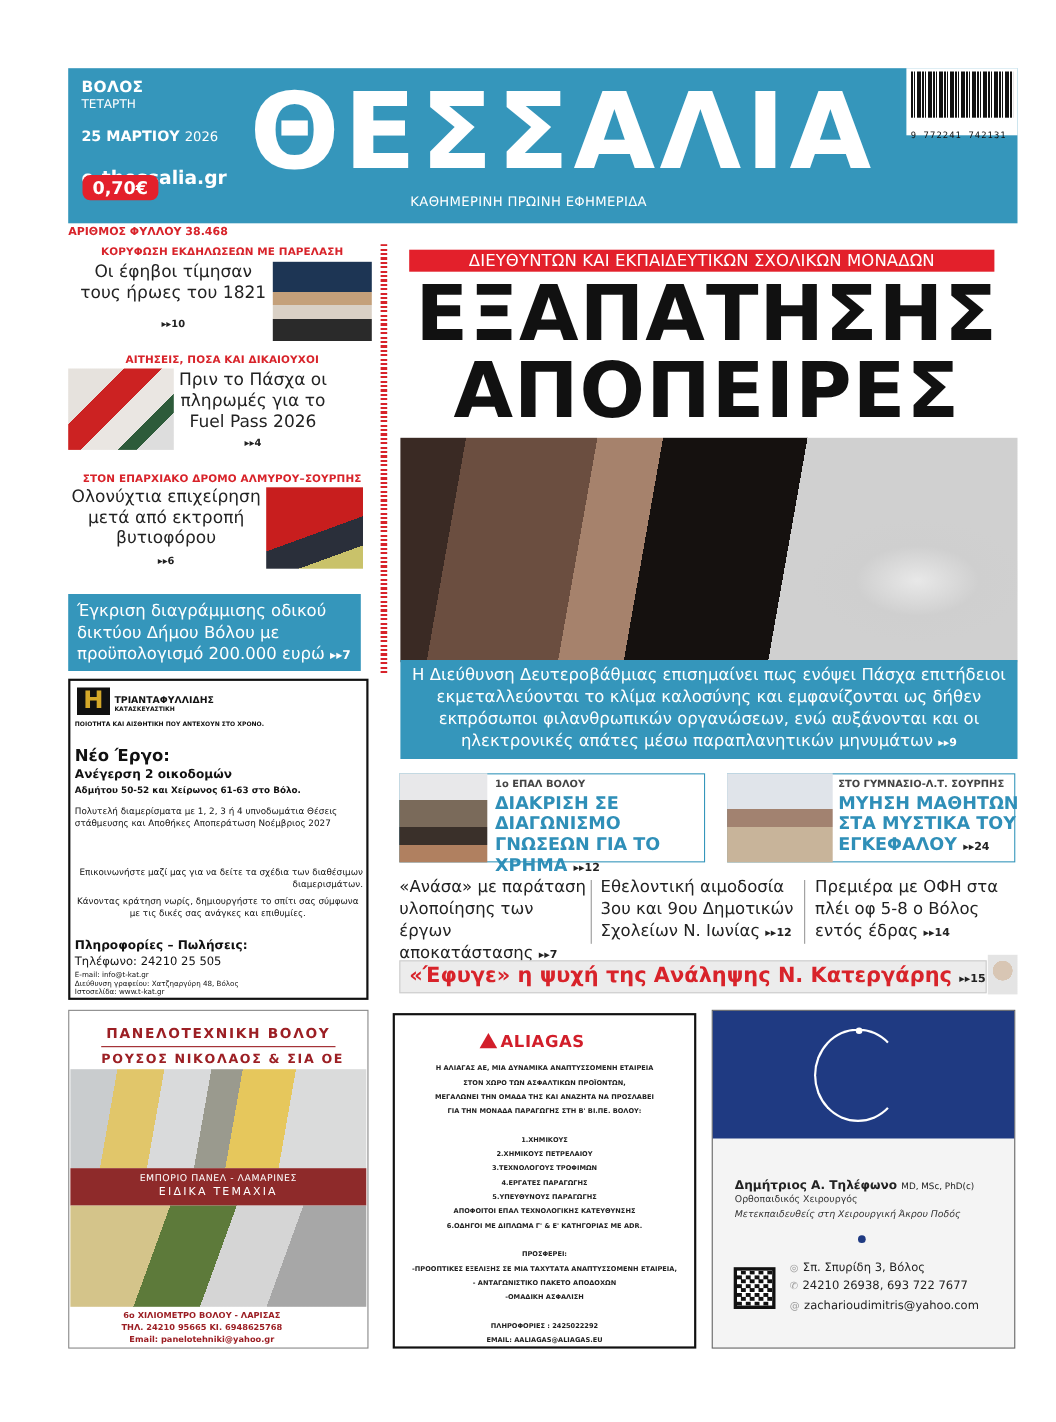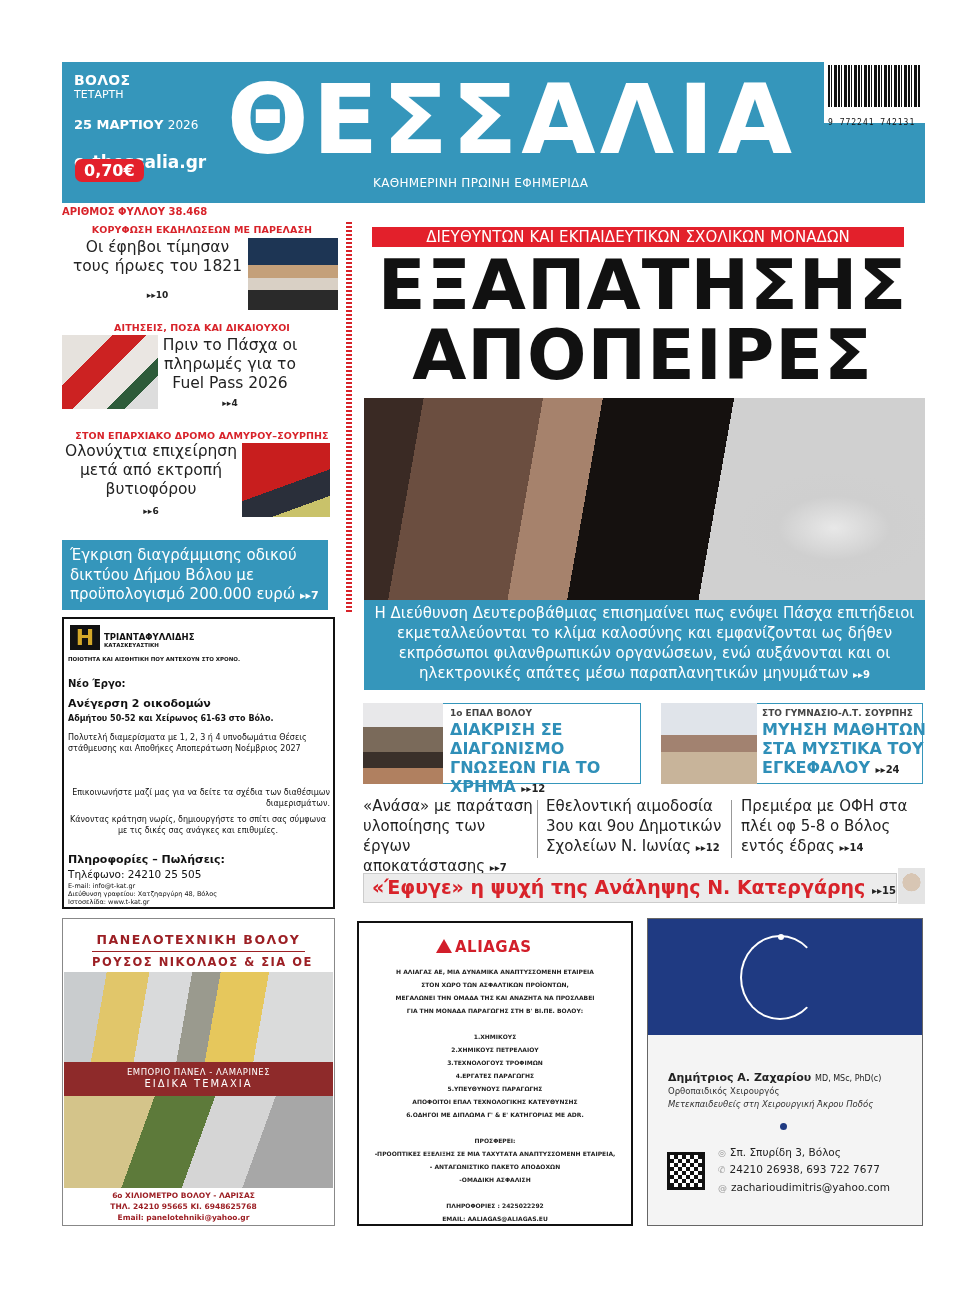--- a/index.html
+++ b/index.html
@@ -90,21 +90,21 @@
 #obit-t{left:372px;top:876px;font-size:19px;font-weight:bold;color:#d8232a}
 #obit-t .ref{color:#222;font-size:10px}
 #obit-photo{left:898px;top:868px;width:27px;height:36px;background:radial-gradient(circle at 50% 40%,#d8c6b4 0 35%,#e4e4e4 36%)}
 
 
 #ad1{left:62px;top:617px;width:273px;height:292px;border:2px solid #111;padding:8px}
 #ad1-logo{left:70px;top:625px;width:30px;height:25px;background:#111;color:#d4a829;font-weight:bold;font-size:22px;text-align:center;line-height:25px}
 #ad1-brand{left:104px;top:632px;font-size:8.5px;font-weight:bold}
 #ad1-sub{left:104px;top:642px;font-size:5.5px;font-weight:bold}
 #ad1-slogan{left:68px;top:656px;font-size:5.5px;font-weight:bold}
-#ad1-h1{left:68px;top:678px;font-size:10px;font-weight:bold}
+#ad1-h1{left:68px;top:678px;font-size:15px;font-weight:bold}
 #ad1-h2{left:68px;top:697px;font-size:11px;font-weight:bold}
 #ad1-h3{left:68px;top:714px;font-size:8px;font-weight:bold}
 #ad1-p1{left:68px;top:733px;font-size:8px;line-height:10.5px;width:262px}
 #ad1-p2{left:66px;top:788px;font-size:8px;line-height:10.5px;width:264px;text-align:right}
 #ad1-p3{left:66px;top:815px;font-size:8px;line-height:10.5px;width:264px;text-align:center}
 #ad1-info{left:68px;top:853px;font-size:11px;font-weight:bold}
 #ad1-phone{left:68px;top:868px;font-size:10.5px}
 #ad1-small{left:68px;top:882px;font-size:6.5px;line-height:8px}
 
 
@@ -273,20 +273,20 @@
   <div>-ΟΜΑΔΙΚΗ ΑΣΦΑΛΙΣΗ</div>
   <div>&nbsp;</div>
   <div>ΠΛΗΡΟΦΟΡΙΕΣ : 2425022292</div>
   <div>EMAIL: AALIAGAS@ALIAGAS.EU</div>
 </div>
 
 <div id="ad4" class="abs"></div>
 <div id="ad4-top" class="abs"></div>
 <div id="ad4-emblem" class="abs"></div>
 <div id="ad4-emblem-dot" class="abs"></div>
-<div id="ad4-name" class="abs"><span style="font-weight:bold;font-size:11px">Δημήτριος Α. Ζαχαρίου</span> <span>MD, MSc, PhD(c)</span></div>
+<div id="ad4-name" class="abs"><span style="font-weight:bold;font-size:11px">Δημήτριος Α. Τηλέφωνο</span> <span>MD, MSc, PhD(c)</span></div>
 <div id="ad4-role" class="abs">Ορθοπαιδικός Χειρουργός</div>
 <div id="ad4-spec" class="abs">Μετεκπαιδευθείς στη Χειρουργική Άκρου Ποδός</div>
 <div id="ad4-dot" class="abs"></div>
 <div id="ad4-qr" class="abs"></div>
 <div id="ad4-addr" class="abs ad4-line"><span class="ic">◎</span><span>Σπ. Σπυρίδη 3, Βόλος</span></div>
 <div id="ad4-tel" class="abs ad4-line"><span class="ic">✆</span><span>24210 26938, 693 722 7677</span></div>
 <div id="ad4-mail" class="abs ad4-line"><span class="ic">@</span><span>zacharioudimitris@yahoo.com</span></div>
 
 </body></html>

